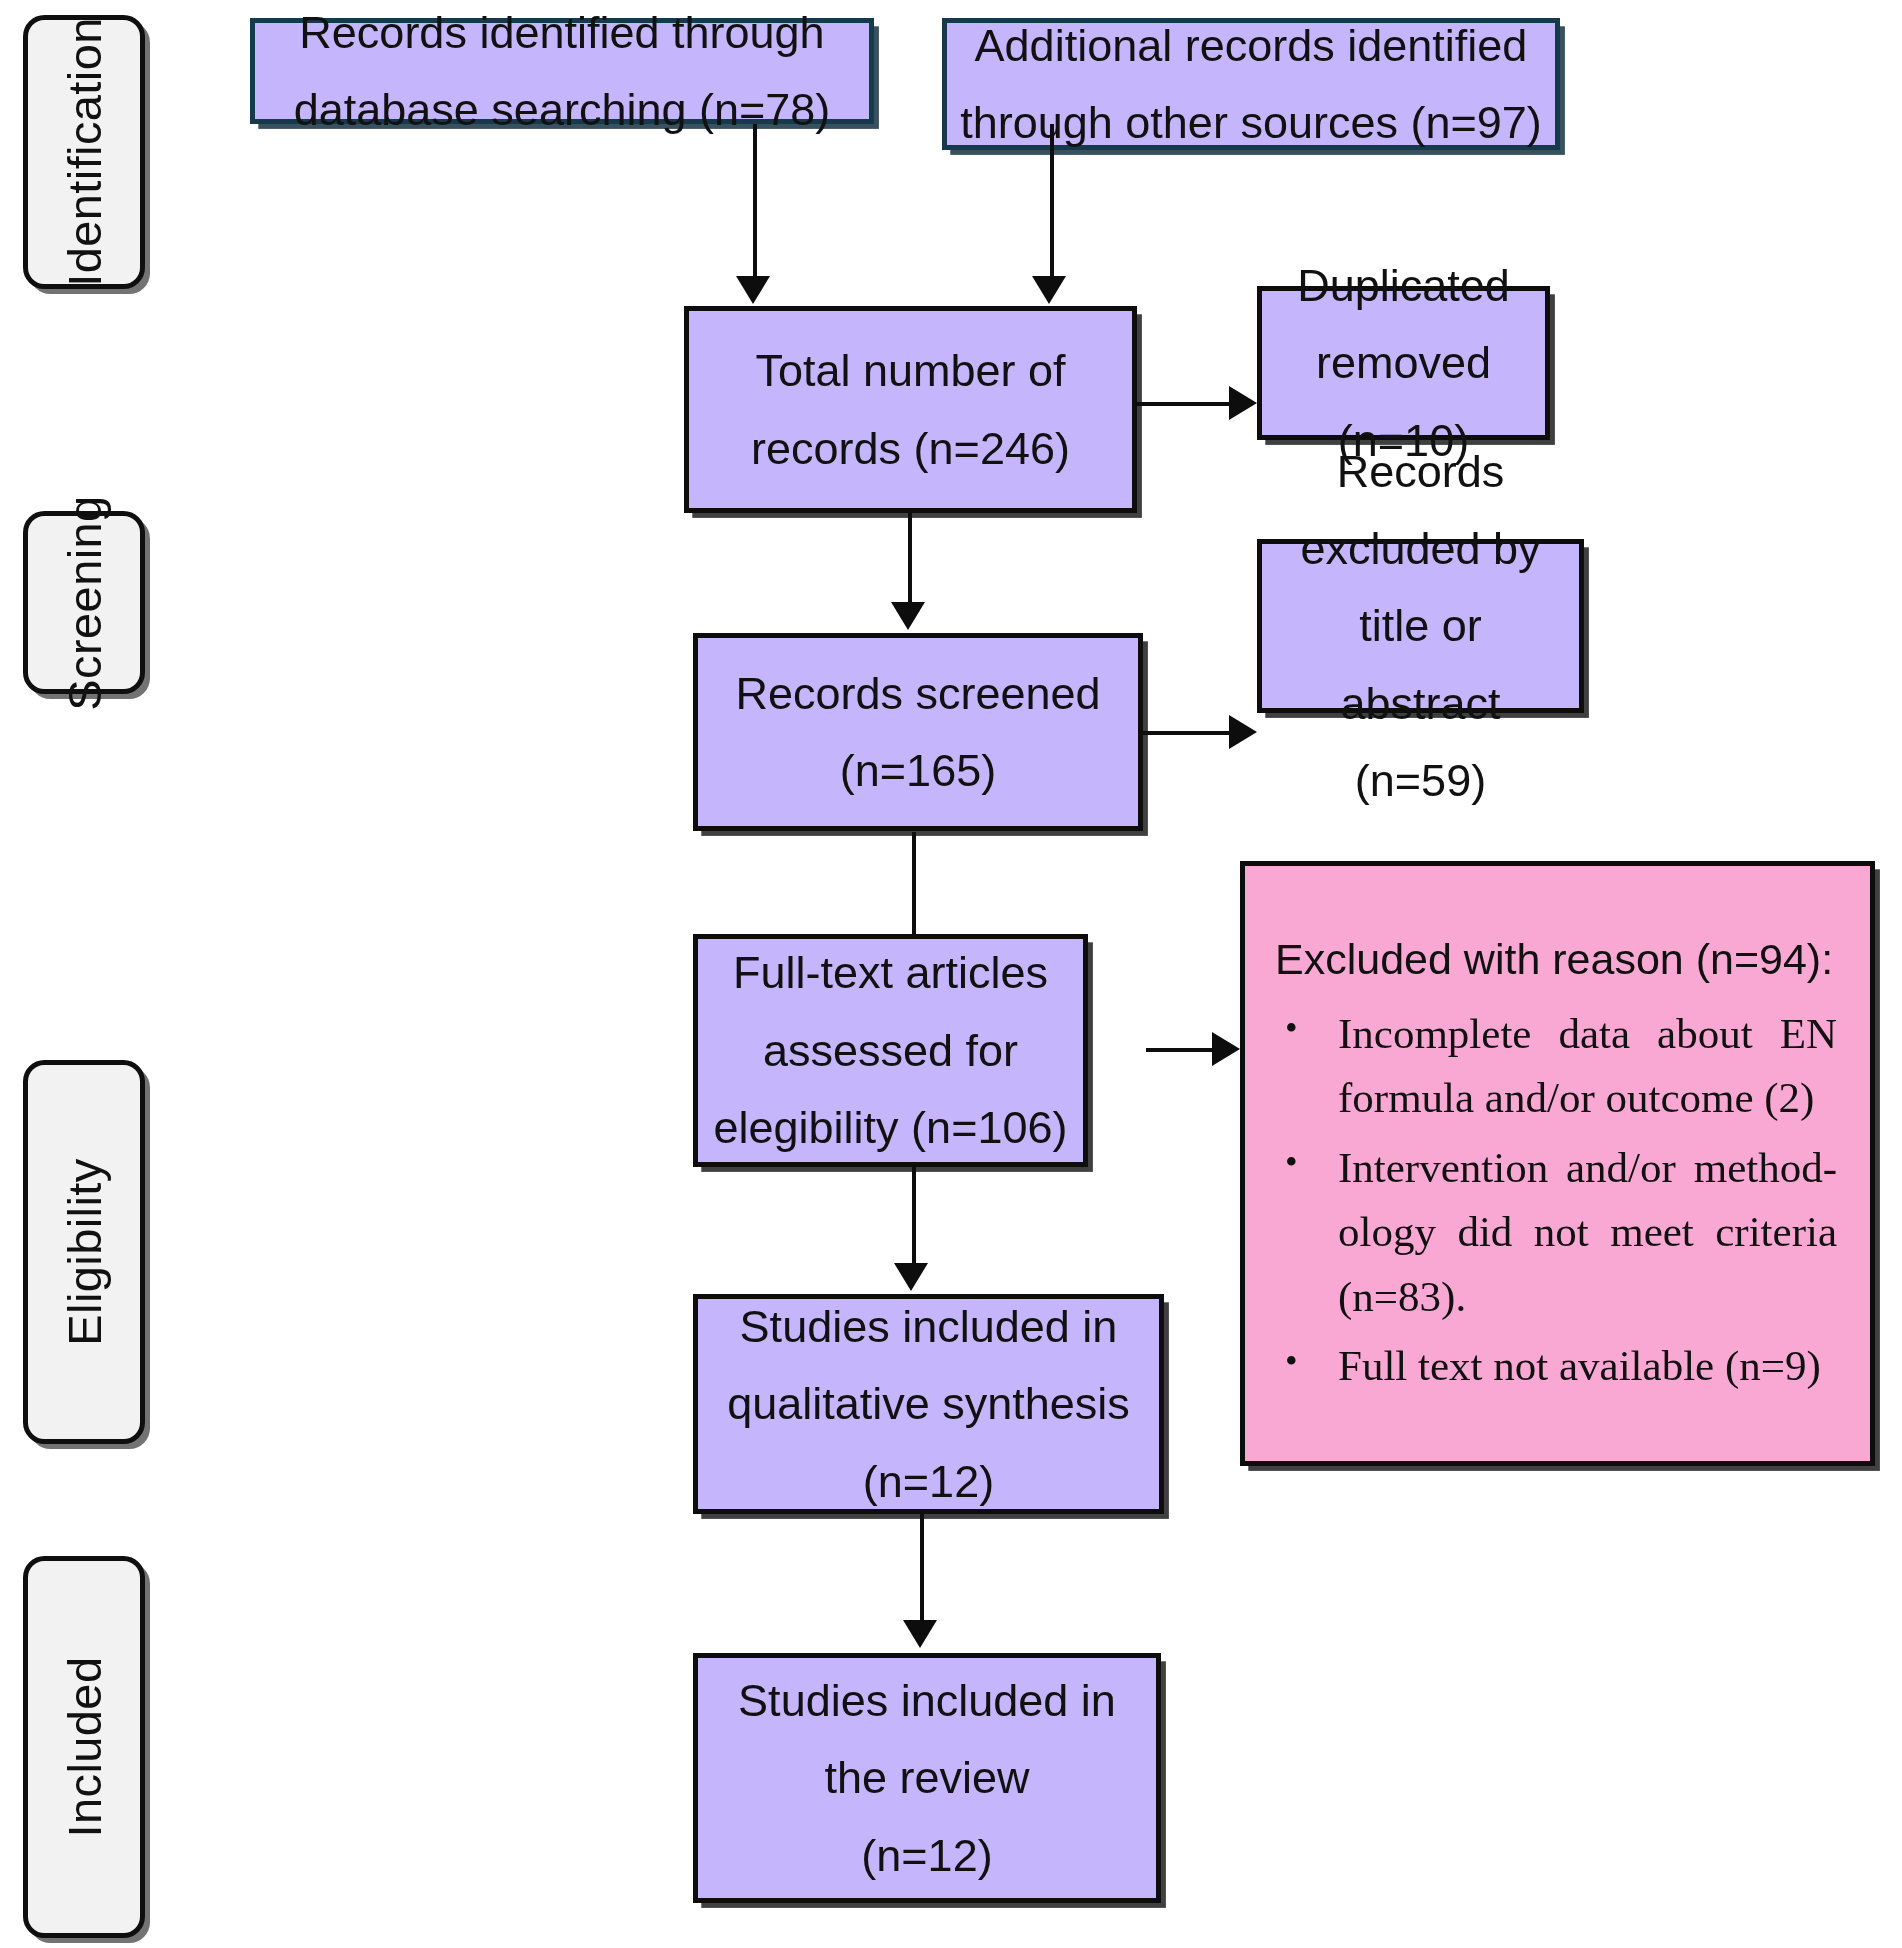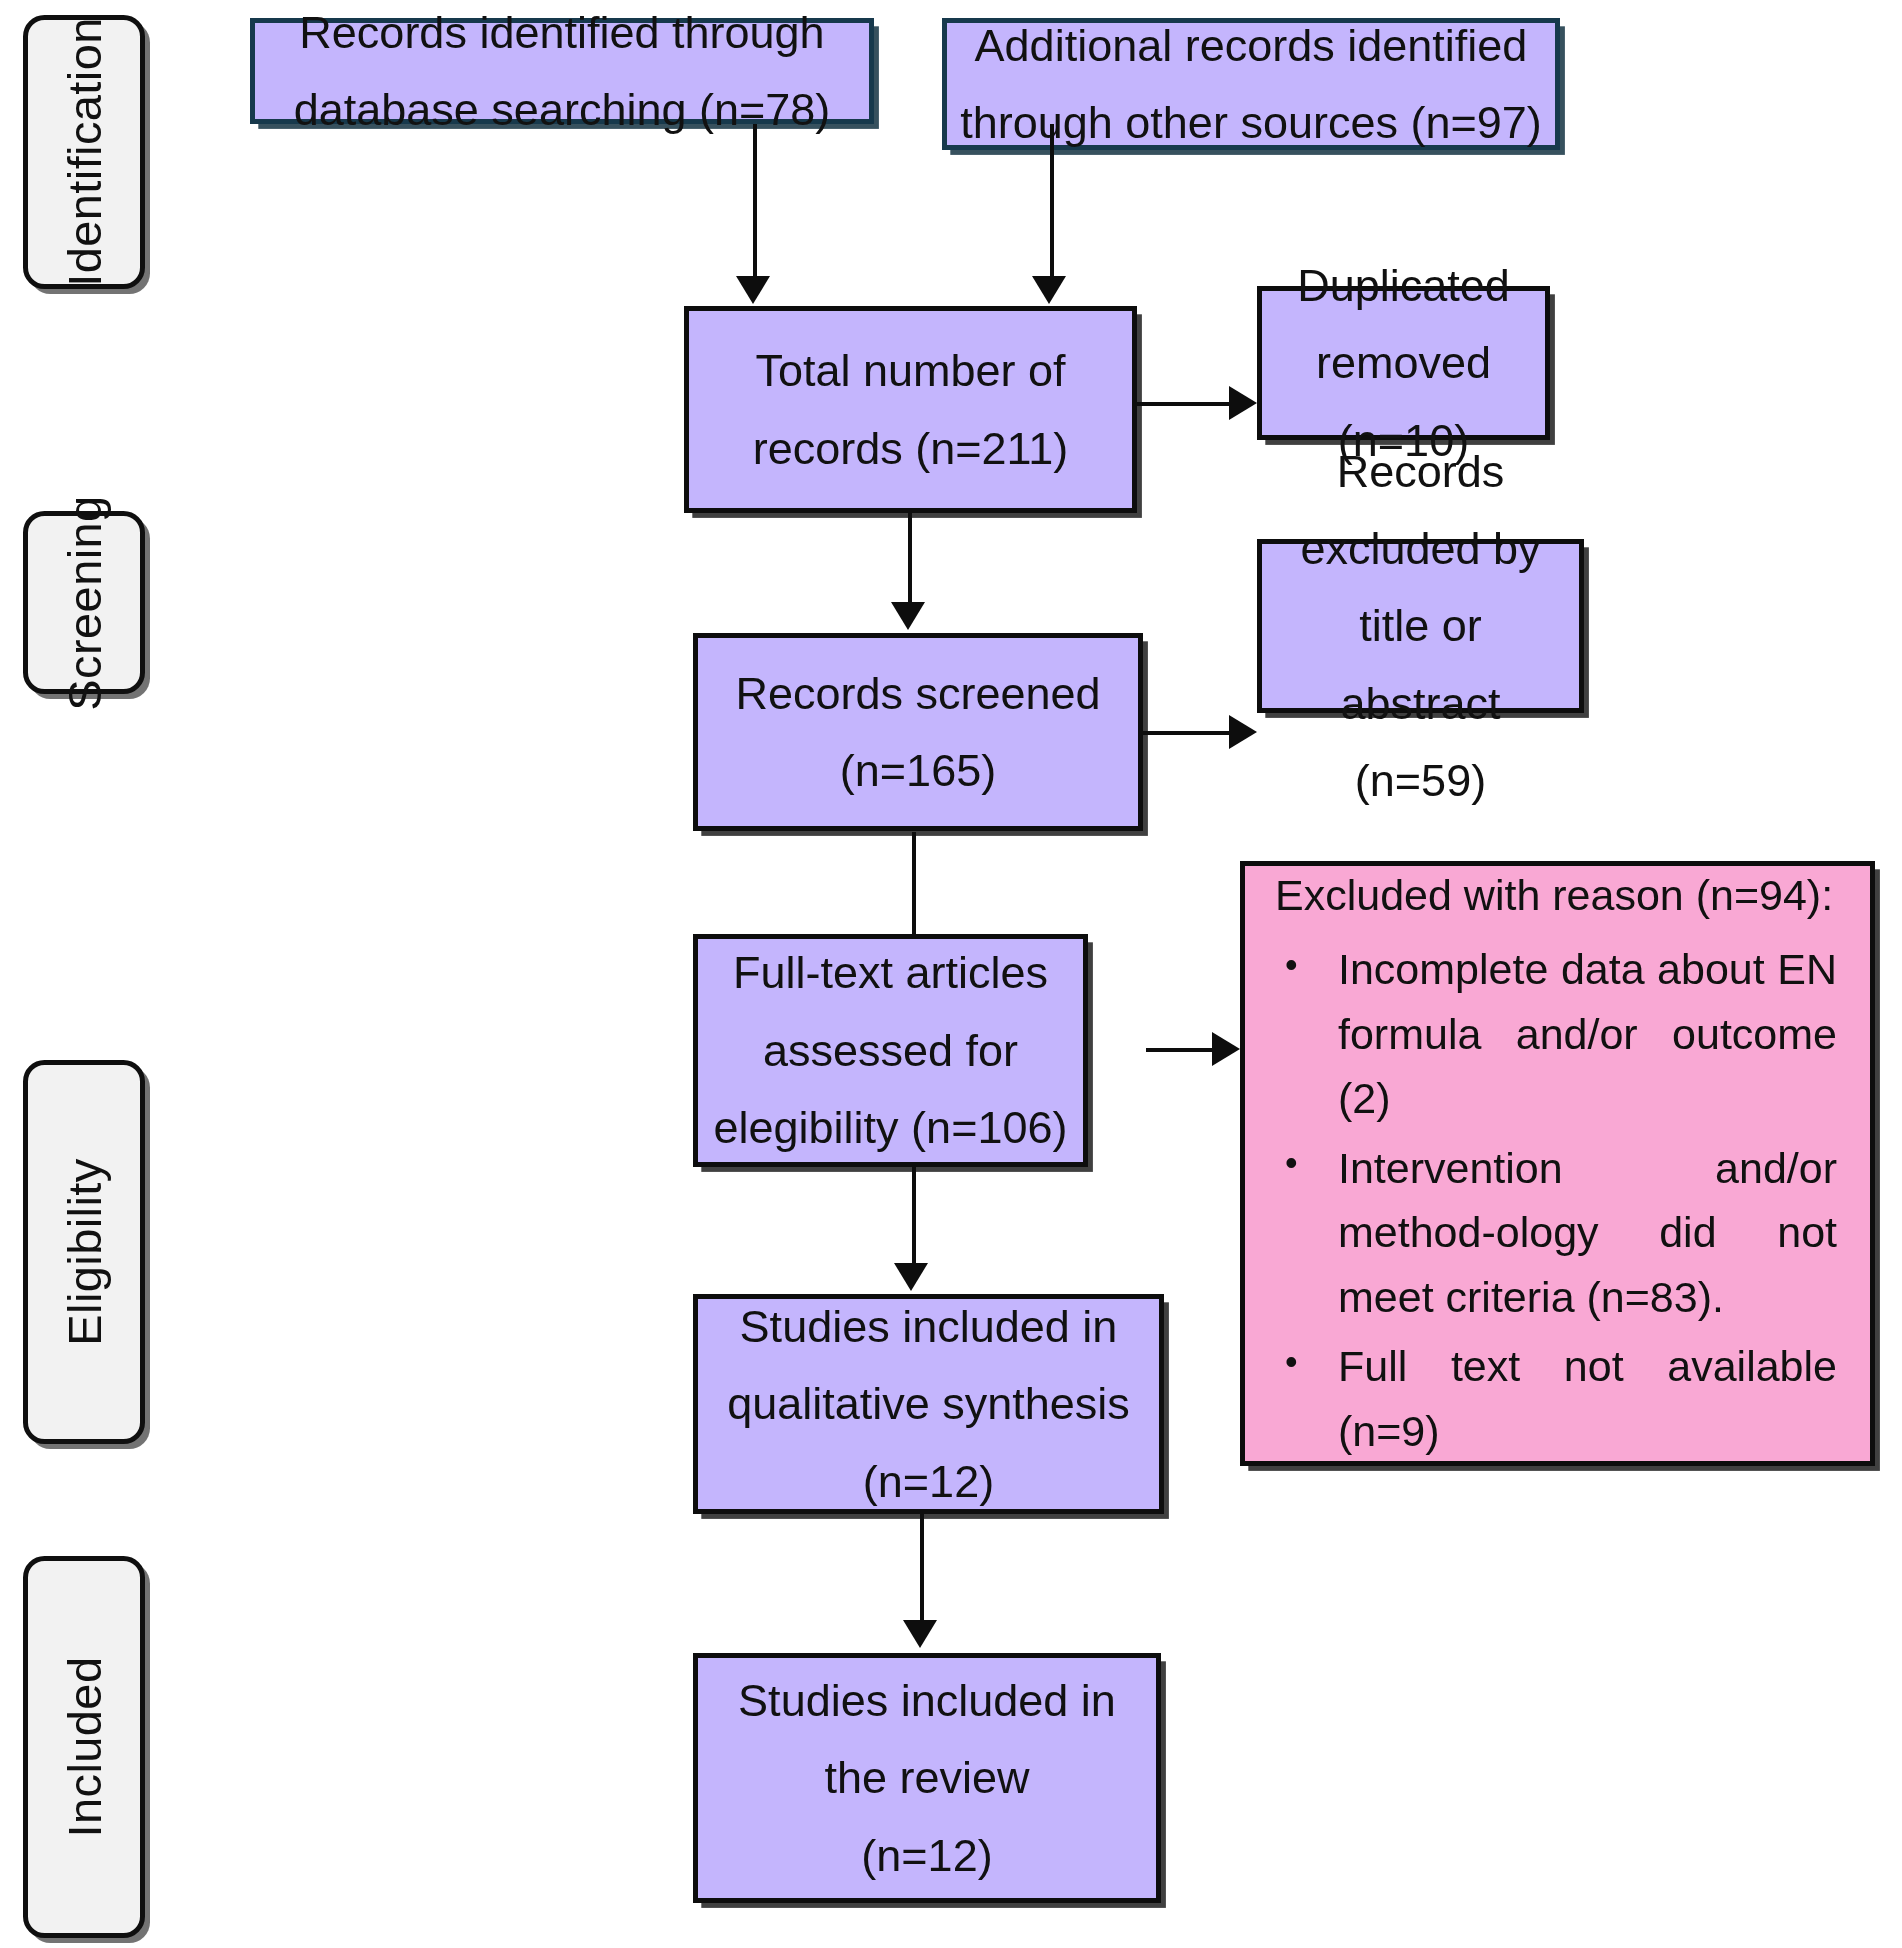--- a/index.html
+++ b/index.html
@@ -85,20 +85,21 @@
     padding: 0;
   }
   .reason-box li {
     position: relative;
     padding-left: 63px;
     font-size: 43px;
     line-height: 1.5;
     color: #111111;
     text-align: justify;
     margin-bottom: 5px;
+    font-family: Liberation Serif, serif;
   }
   .reason-box li::before {
     content: "\2022";
     position: absolute;
     left: 10px;
     top: -1.7px;
     font-size: 36px;
     line-height: 1.6;
   }
   .reason-box li:last-child { margin-bottom: 0; }
@@ -168,21 +169,21 @@
 
   <div class="v-line" style="left:753px; top:124px; height:154px;"></div>
   <div class="arrow-down" style="left:736px; top:276px;"></div>
 
   <div class="v-line" style="left:1050px; top:124px; height:154px;"></div>
   <div class="arrow-down" style="left:1032px; top:276px;"></div>
 
   <div class="flow-box" style="left:684px; top:306px; width:453px; height:207px;">
     <div class="box-text">
       <span>Total number of</span><br>
-      <span>records (n=211)</span>
+      <span>records (n=246)</span>
     </div>
   </div>
 
   <div class="flow-box" style="left:1257px; top:286px; width:293px; height:154px;">
     <div class="box-text">
       <span>Duplicated removed</span><br>
       <span>(n=10)</span>
     </div>
   </div>
 

